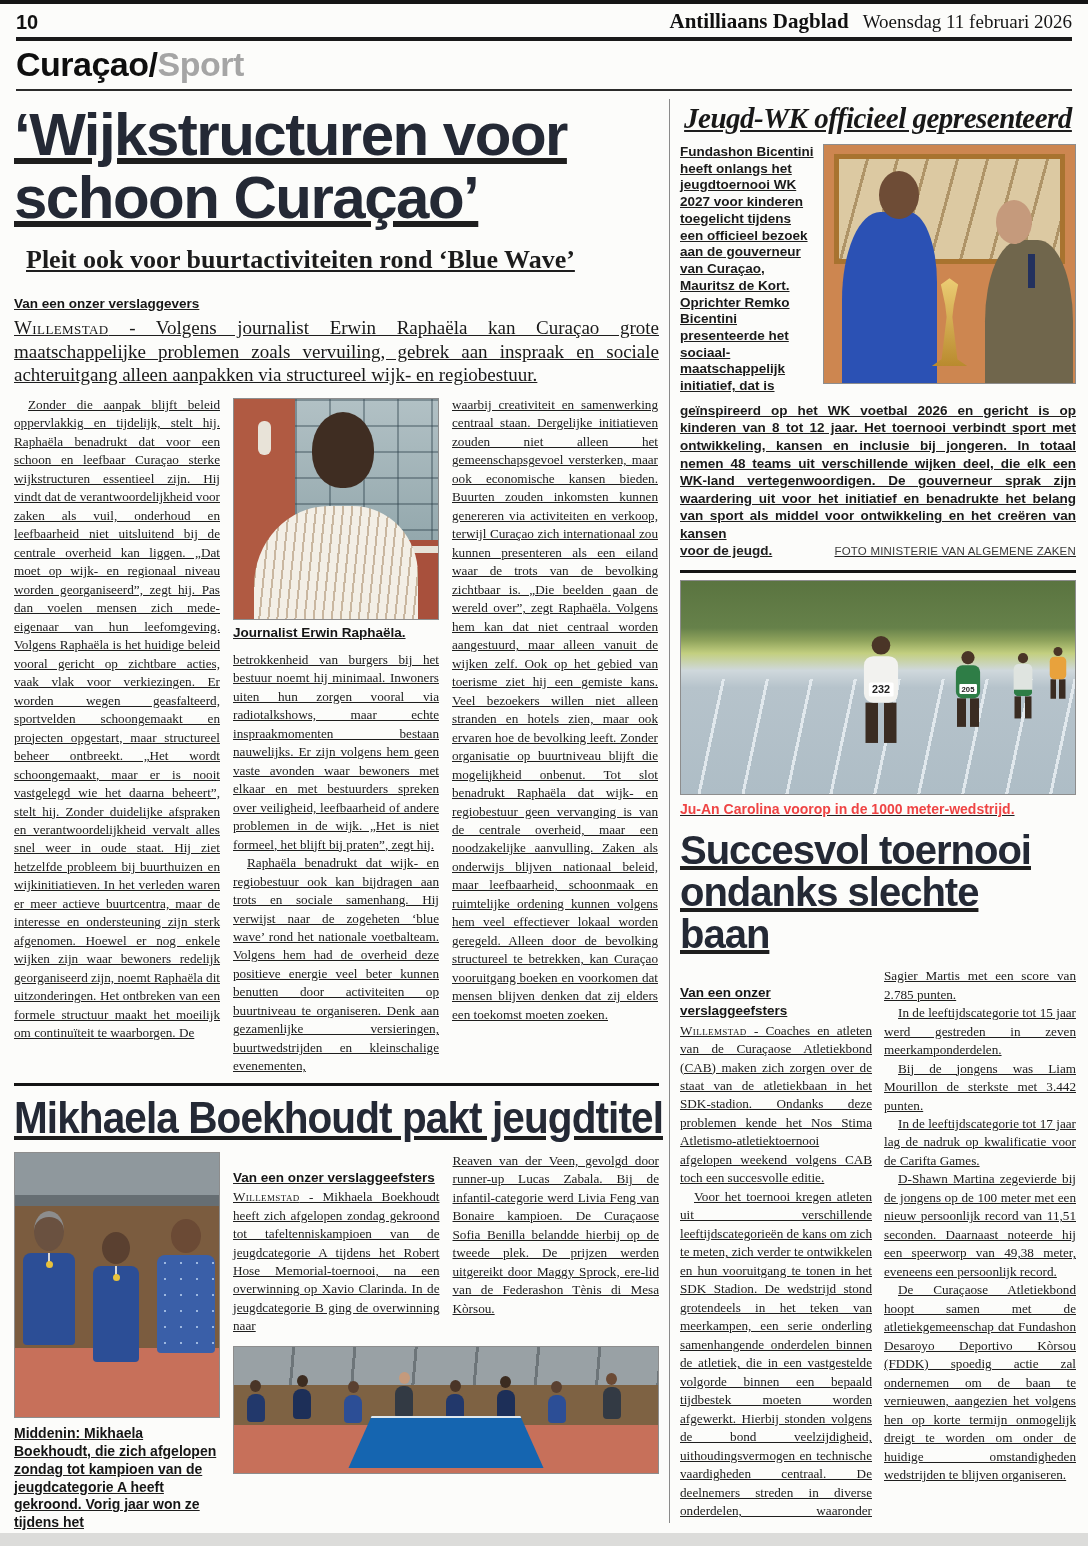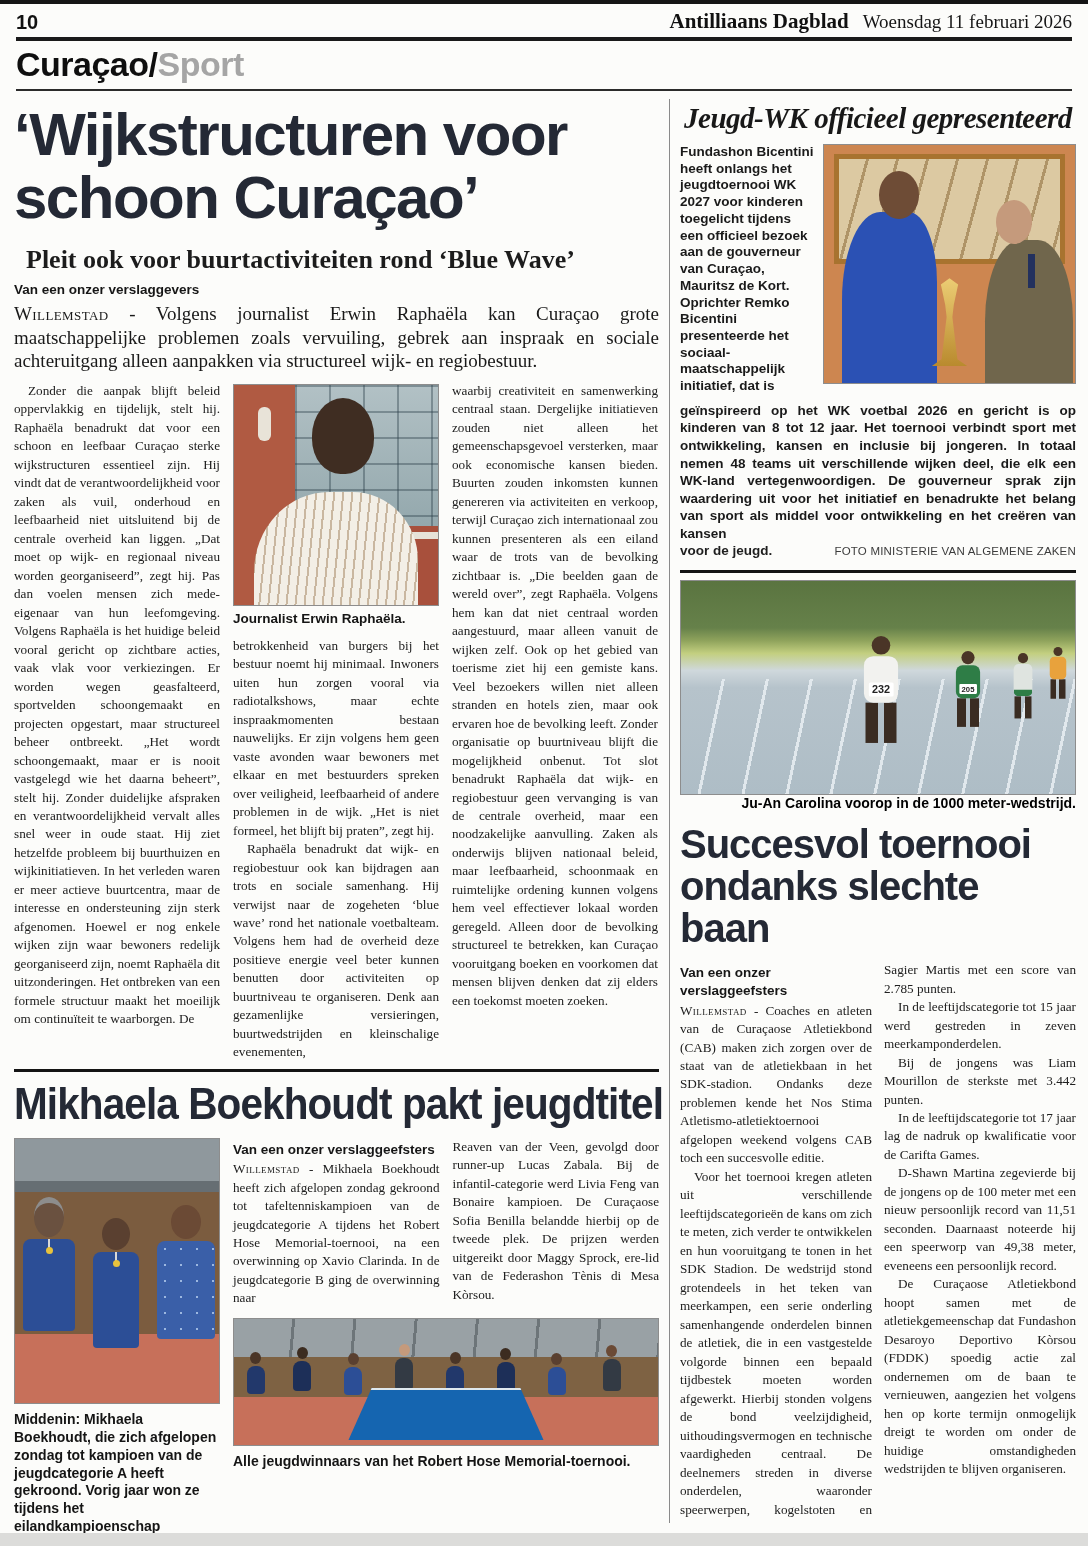--- a/index.html
+++ b/index.html
@@ -11,27 +11,27 @@
   .masthead-wrap{display:flex;gap:14px;align-items:baseline;}
   .masthead{font:700 21px/1 "Liberation Serif",serif;color:#111;}
   .issue-date{font:400 19px/1 "Liberation Serif",serif;color:#161616;}
   .rule-thick{height:4px;background:#1a1a1a;margin:2px 16px 0;}
   .section-row{padding:6px 16px 8px;}
   .section-title{font:700 34px/1 "Liberation Sans",sans-serif;letter-spacing:-.5px;color:#0f0f0f;text-align:center;}
   .section-sub{color:#a5a5a5;}
   .rule-thin{height:2px;background:#2b2b2b;margin:0 16px;}
 
   .content{display:flex;gap:10px;padding:4px 12px 0 14px;height:1428px;}
-  .left-region{width:645px;display:flex;flex-direction:column;}
+  .left-region{width:645px;display:flex;flex-direction:column;text-decoration:underline;}
   .v-divider{width:1px;background:#8a8a8a;margin-top:4px;}
-  .right-region{flex:1;display:flex;flex-direction:column;min-width:0;}
+  .right-region{flex:1;display:flex;flex-direction:column;min-width:0;text-decoration:underline;}
 
   .main-headline{font:700 60px/1.05 "Liberation Sans",sans-serif;letter-spacing:-1.5px;color:#242935;margin:8px 0 0;}
   .subhead{font:700 26px/1.12 "Liberation Serif",serif;color:#1c1c1c;margin:16px 12px 4px;}
-  .byline{font:700 13.5px/1.35 "Liberation Sans",sans-serif;color:#161616;margin:3px 0 1px;}
+  .byline{font:700 13.5px/1.35 "Liberation Sans",sans-serif;color:#161616;margin:17px 0 1px;}
   .lead{font:400 19px/1.22 "Liberation Serif",serif;text-align:justify;margin:2px 0 10px;color:#191919;}
   .sc{font-variant:small-caps;letter-spacing:.4px;}
 
   .main-cols{display:flex;gap:13px;height:678px;overflow:hidden;}
   .col{width:206px;min-width:0;}
   .body-text{font:400 13.2px/1.4 "Liberation Serif",serif;text-align:justify;color:#202020;margin:0;}
   .indent{text-indent:14px;}
   .photo{position:relative;overflow:hidden;border:1px solid #8d8d8d;box-sizing:border-box;}
   .photo-caption{font:700 13.5px/1.25 "Liberation Sans",sans-serif;margin:5px 0 9px;color:#151515;}
 
@@ -93,21 +93,21 @@
   .photo-track{width:100%;height:215px;
     background:linear-gradient(180deg,#5a7440 0%,#66814a 22%,#8fa35c 28%,#c3cf80 34%,#cfd8dc 42%,#b6c3cb 50%,#aebdc6 100%);}
   .ptk-lanes{position:absolute;left:0;right:0;top:46%;bottom:0;opacity:.85;
     background:repeating-linear-gradient(102deg,transparent 0 40px,#e9eff3 40px 43px);}
   .runner{position:absolute;text-align:center;}
   .r-head{width:12px;height:12px;border-radius:50%;background:#4a3527;margin:0 auto;}
   .r-torso{width:22px;height:30px;border-radius:6px;margin:1px auto 0;position:relative;}
   .r-legs{width:20px;height:26px;margin:0 auto;background:linear-gradient(90deg,#3a2c22 0 8px,transparent 8px 12px,#3a2c22 12px 20px);}
   .bib{position:absolute;left:50%;bottom:4px;transform:translateX(-50%);font:700 7px/1 "Liberation Sans",sans-serif;
     background:#fff;color:#222;padding:1px 2px;border-radius:1px;}
-  .track-caption{font:700 14px/1.25 "Liberation Sans",sans-serif;margin:0 0 12px;color:#000000;text-align:right;}
+  .track-caption{font:700 14px/1.25 "Liberation Sans",sans-serif;margin:6px 0 12px;color:#ef4444;}
   .toernooi-headline{font:700 40px/1.04 "Liberation Sans",sans-serif;letter-spacing:-1px;color:#242935;margin:0 0 12px;}
   .toernooi-cols{display:flex;gap:12px;flex:1;overflow:hidden;min-height:0;}
   .tcol{flex:1;min-width:0;}
 
   .page-bottom{position:absolute;left:0;right:0;bottom:0;height:13px;background:#dcdcda;}
 </style>
 </head>
 <body>
 
 <div class="page">
@@ -224,21 +224,20 @@
             <div class="figure" style="left:74%;top:27%;">
                 <div class="fig-head" style="width:11px;height:12px;background:#5a4030;"></div>
                 <div class="fig-torso" style="width:18px;height:28px;background:#2c4e96;"></div>
               </div>
             <div class="figure" style="left:87%;top:21%;">
                 <div class="fig-head" style="width:11px;height:12px;background:#6b4a35;"></div>
                 <div class="fig-torso" style="width:18px;height:32px;background:#333a44;"></div>
               </div>
             <div class="pg-table"></div>
           </div>
-          <div class="bk-caption bk-group-caption">Alle jeugdwinnaars van het Robert Hose Memorial-toernooi.</div>
         </div>
       </div>
     </div>
 
     <div class="v-divider"></div>
 
     <div class="right-region">
       <h2 class="jeugd-headline">Jeugd-WK officieel gepresenteerd</h2>
       <div class="jeugd-row">
         <div class="jeugd-intro">Fundashon Bicentini heeft onlangs het jeugdtoernooi WK 2027 voor kinderen toegelicht tijdens een officieel bezoek aan de gouverneur van Curaçao, Mauritsz de Kort. Oprichter Remko Bicentini presenteerde het sociaal-maatschappelijk initiatief, dat is</div>

